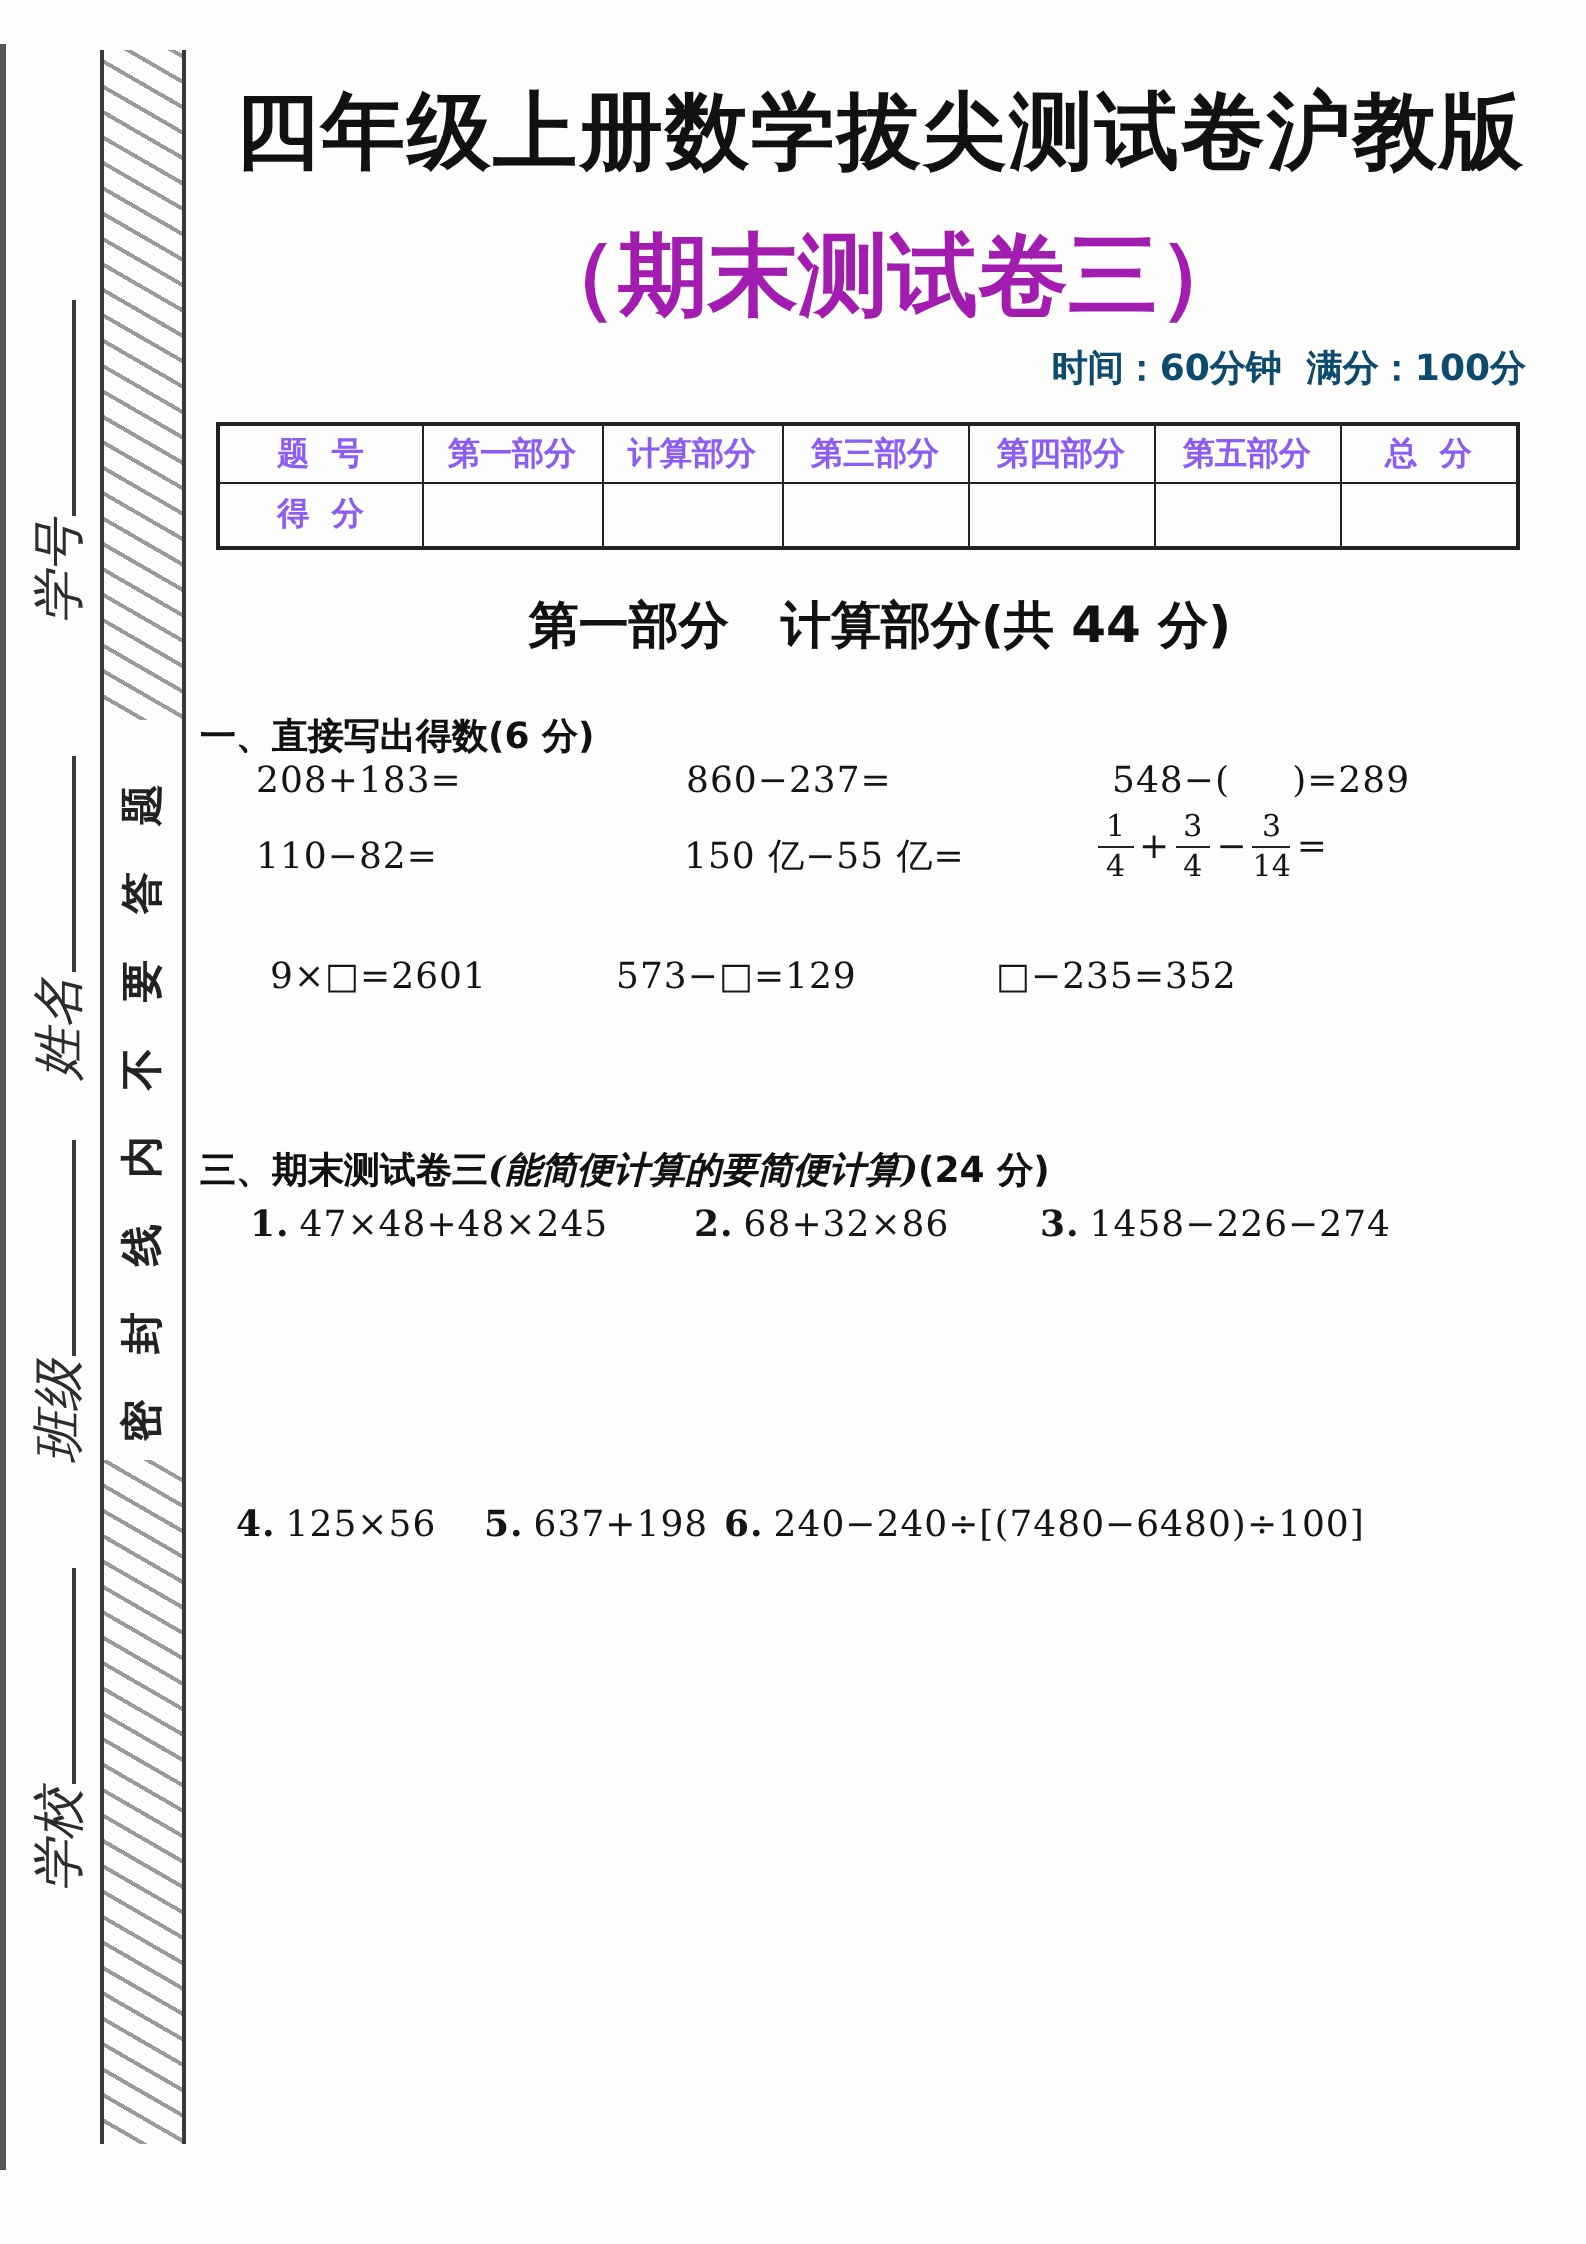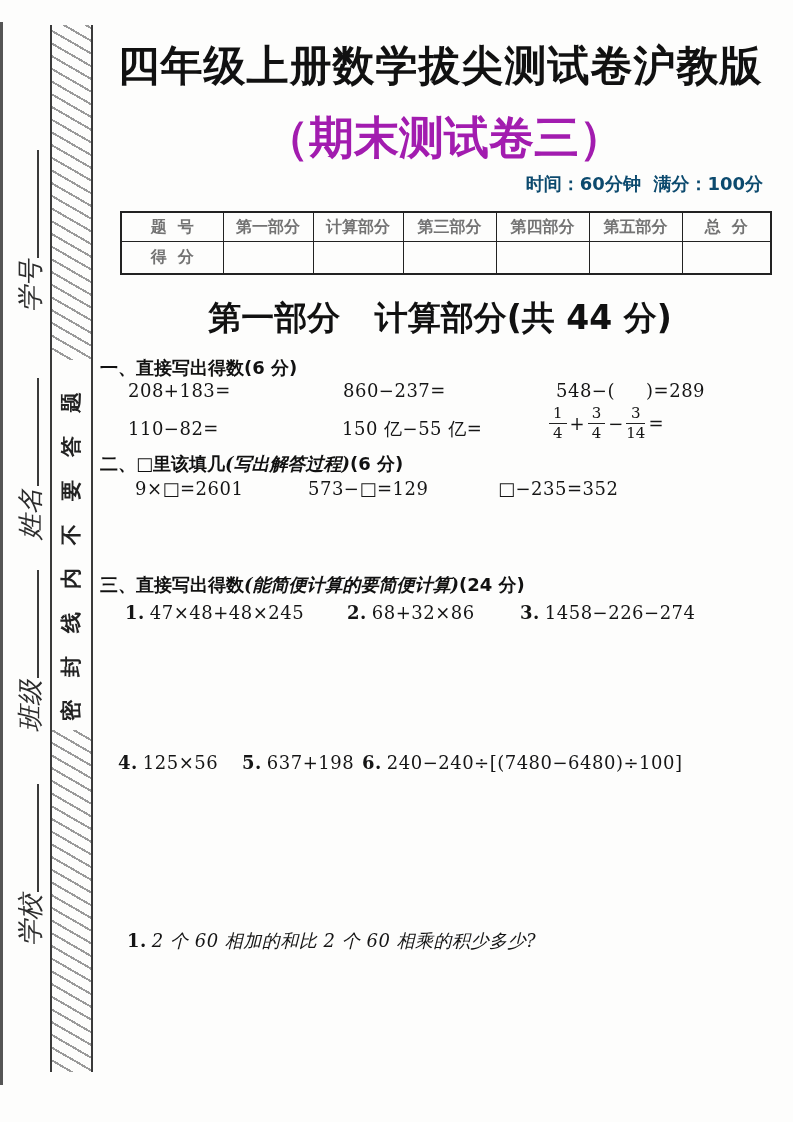--- a/index.html
+++ b/index.html
@@ -45,36 +45,36 @@
     position:absolute; left:95px; top:104px; width:690px; margin:4px;
     text-align:center; font-family:"DejaVu Sans", sans-serif;
     font-size:45px; font-weight:bold; color:#a21caf;
   }
   .info {
     position:absolute; right:30px; top:172px;
     font-family:"DejaVu Sans", sans-serif; font-size:18px; font-weight:bold; color:#0c4a6e;
   }
   
   .score-table {
-    position:absolute; left:120px; top:211px; width:650px;
+    position:absolute; left:108px; top:211px; width:650px;
     border-collapse:collapse; table-layout:fixed;
-    font-family:"DejaVu Serif", serif; font-size:16px; color:#737373;
+    font-family:"DejaVu Serif", serif; font-size:16px; color:#8b5cf6;
   }
   .score-table th, .score-table td {
     border:1.5px solid #222; text-align:center; padding:0;
     font-weight:600; overflow:hidden; white-space:nowrap;
   }
   .score-table { border:2px solid #222; }
   .score-table th { height:28px; }
   .score-table td { height:31px; }
   
   .part-heading {
     position:absolute; left:95px; top:296px; width:690px; margin:0;
     text-align:center; font-family:"DejaVu Sans", sans-serif;
-    font-size:33px; font-weight:bold; color:#111;
+    font-size:25px; font-weight:bold; color:#111;
   }
   .sec-title {
     position:absolute; font-family:"DejaVu Sans", sans-serif;
     font-size:18px; font-weight:bold; white-space:nowrap; color:#111;
   }
   .sec-title .note { font-style:italic; font-family:"DejaVu Serif", serif; font-weight:600; }
   .expr {
     position:absolute; font-size:18px; letter-spacing:0.5px;
     white-space:nowrap; line-height:24px; color:#151515;
   }
@@ -162,28 +162,26 @@
         <span class="fd">4</span>
       </span>
     <span>−</span>
     <span class="frac">
         <span class="fn">3</span>
         <span class="fd">14</span>
       </span>
     <span>=</span>
   </div>
 
-  <div class="sec-title" style="left:100px; top:452px;"><span>二、□里该填几</span><span class="note">(写出解答过程)</span><span>(6 分)</span></div>
   <div class="expr" style="left:135px; top:477px;">9×□=2601</div>
   <div class="expr" style="left:308px; top:477px;">573−□=129</div>
   <div class="expr" style="left:498px; top:477px;">□−235=352</div>
 
-  <div class="sec-title" style="left:100px; top:573px;"><span>三、直接写出得数</span><span class="note">(能简便计算的要简便计算)</span><span>(24 分)</span></div>
+  <div class="sec-title" style="left:100px; top:573px;"><span>三、期末测试卷三</span><span class="note">(能简便计算的要简便计算)</span><span>(24 分)</span></div>
   <div class="expr" style="left:125px; top:601px;"><span class="inum">1.</span><span>47×48+48×245</span></div>
   <div class="expr" style="left:347px; top:601px;"><span class="inum">2.</span><span>68+32×86</span></div>
   <div class="expr" style="left:520px; top:601px;"><span class="inum">3.</span><span>1458−226−274</span></div>
   <div class="expr" style="left:118px; top:751px;"><span class="inum">4.</span><span>125×56</span></div>
   <div class="expr" style="left:242px; top:751px;"><span class="inum">5.</span><span>637+198</span></div>
   <div class="expr" style="left:362px; top:751px;"><span class="inum">6.</span><span>240−240÷[(7480−6480)÷100]</span></div>
 
-  <div class="expr" style="left:127px; top:929px;"><span class="inum">1.</span><span class="kai">2 个 60 相加的和比 2 个 60 相乘的积少多少?</span></div>
 
 </div>
 
 </body></html>

